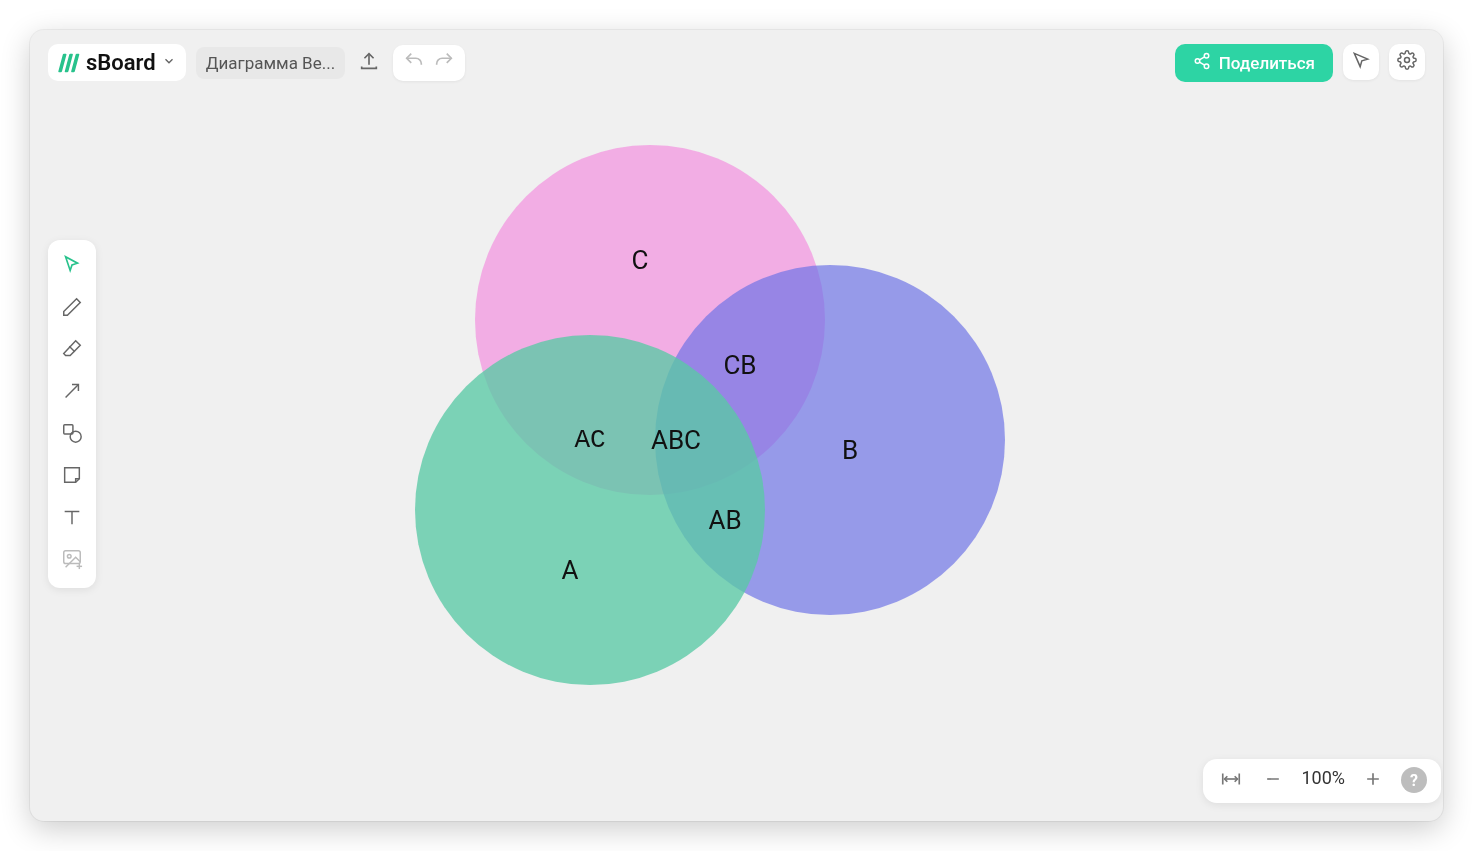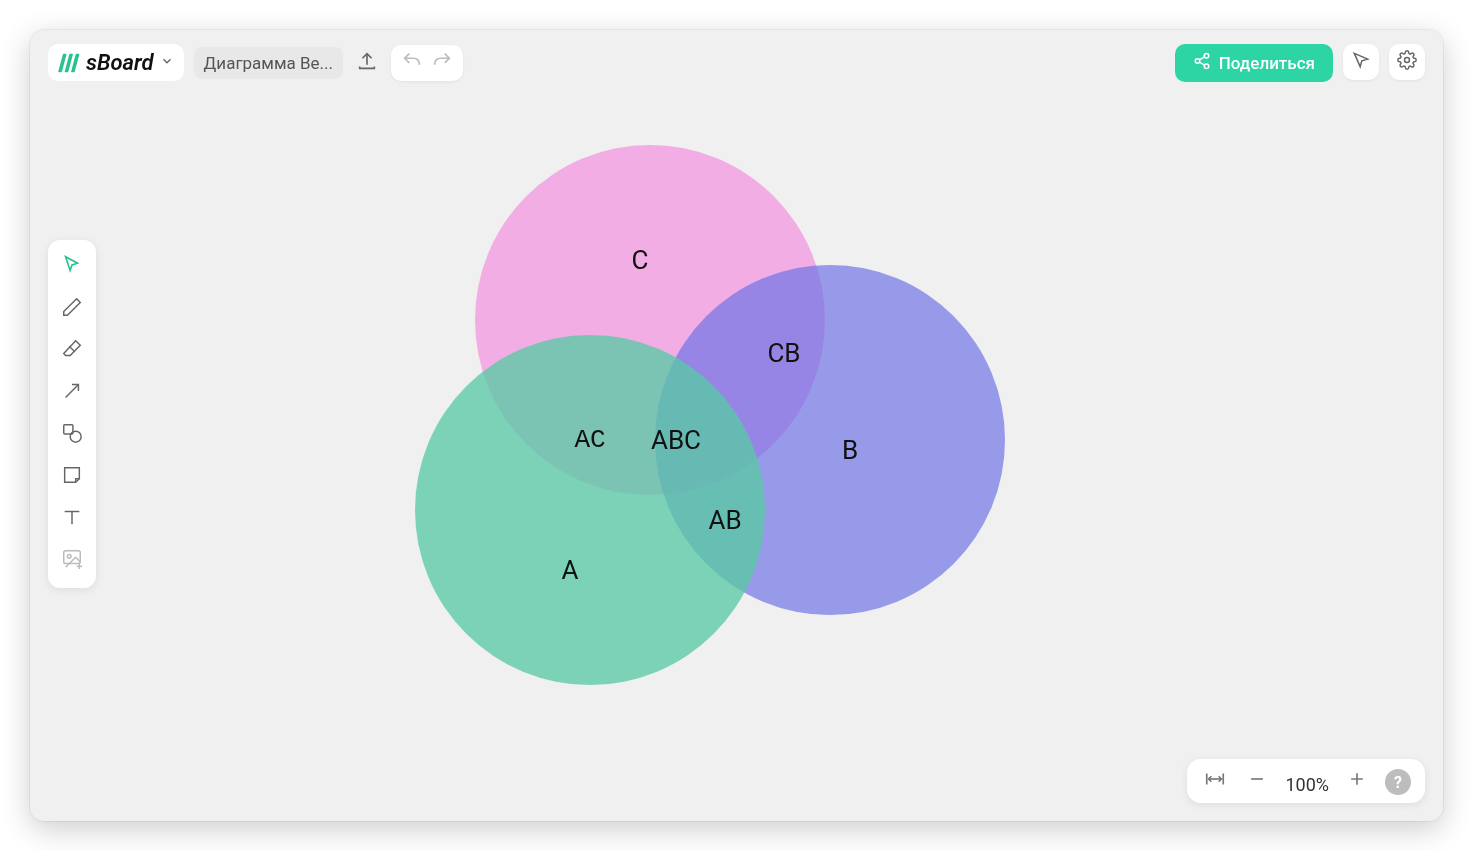--- a/index.html
+++ b/index.html
@@ -19,21 +19,20 @@
     position: absolute;
     top: 14px; left: 18px;
     display: flex; align-items: center; gap: 10px;
   }
   .brand-group {
     display: flex; align-items: center; gap: 6px;
     background: #fff;
     border-radius: 10px;
     padding: 6px 10px;
     cursor: pointer;
-    font-style: italic;
   }
   .brand-logo svg { display: block; }
   .brand-name { font-size: 22px; font-weight: 600; color: #111; }
   .doc-title {
     font-size: 17px; color: #555;
     max-width: 155px; white-space: nowrap; overflow: hidden; text-overflow: ellipsis;
     padding: 6px 10px; border-radius: 8px;
     background: rgba(0,0,0,0.03);
     cursor: pointer;
   }
@@ -103,23 +102,23 @@
   .venn .lbl {
     position: absolute;
     font-size: 26px; color: #111;
     transform: translate(-50%, -50%);
     pointer-events: none;
   }
 
   
   .zoom-bar {
     position: absolute;
-    right: 18px; bottom: 18px;
+    right: 2px; bottom: 18px;
     background: #fff; border-radius: 14px;
-    display: flex; align-items: flex-end; gap: 14px;
+    display: flex; align-items: flex-start; gap: 14px;
     padding: 8px 14px;
     box-shadow: 0 2px 8px rgba(0,0,0,0.08);
   }
   .zoom-icon-btn { width:28px; height:28px; display:flex; align-items:center; justify-content:center; cursor:pointer; color:#777; }
   .zoom-text { font-size: 18px; color:#333; }
   .help-btn {
     width: 26px; height:26px; border-radius:50%;
     background:#bdbdbd; color:#fff;
     display:flex; align-items:center; justify-content:center;
     font-size:16px; font-weight:700; cursor:pointer;
@@ -279,21 +278,21 @@
   <div class="canvas">
     <div class="venn">
       <svg width="620" height="560" viewBox="0 0 620 560">
         <circle cx="240" cy="180" r="175" fill="#f29ae0" fill-opacity="0.78"></circle>
         <circle cx="420" cy="300" r="175" fill="#6b72e6" fill-opacity="0.68"></circle>
         <circle cx="180" cy="370" r="175" fill="#5ac9a5" fill-opacity="0.78"></circle>
       </svg>
       <div class="lbl" style="left:230px; top:120px;">C</div>
       <div class="lbl" style="left:440px; top:310px;">B</div>
       <div class="lbl" style="left:160px; top:430px;">A</div>
-      <div class="lbl" style="left:330px; top:213px;margin-left:44px;">CB</div>
+      <div class="lbl" style="left:330px; top:225px;">CB</div>
       <div class="lbl" style="left:180px; top:300px;font-family:Liberation Mono, monospace;">AC</div>
       <div class="lbl" style="left:266px; top:300px;">ABC</div>
       <div class="lbl" style="left:315px; top:380px;">AB</div>
     </div>
   </div>
 
   <div class="zoom-bar">
     <div class="zoom-icon-btn">
       <span>
         <svg width="22" height="22" viewBox="0 0 24 24" fill="none" stroke="currentColor" stroke-width="1.8">

